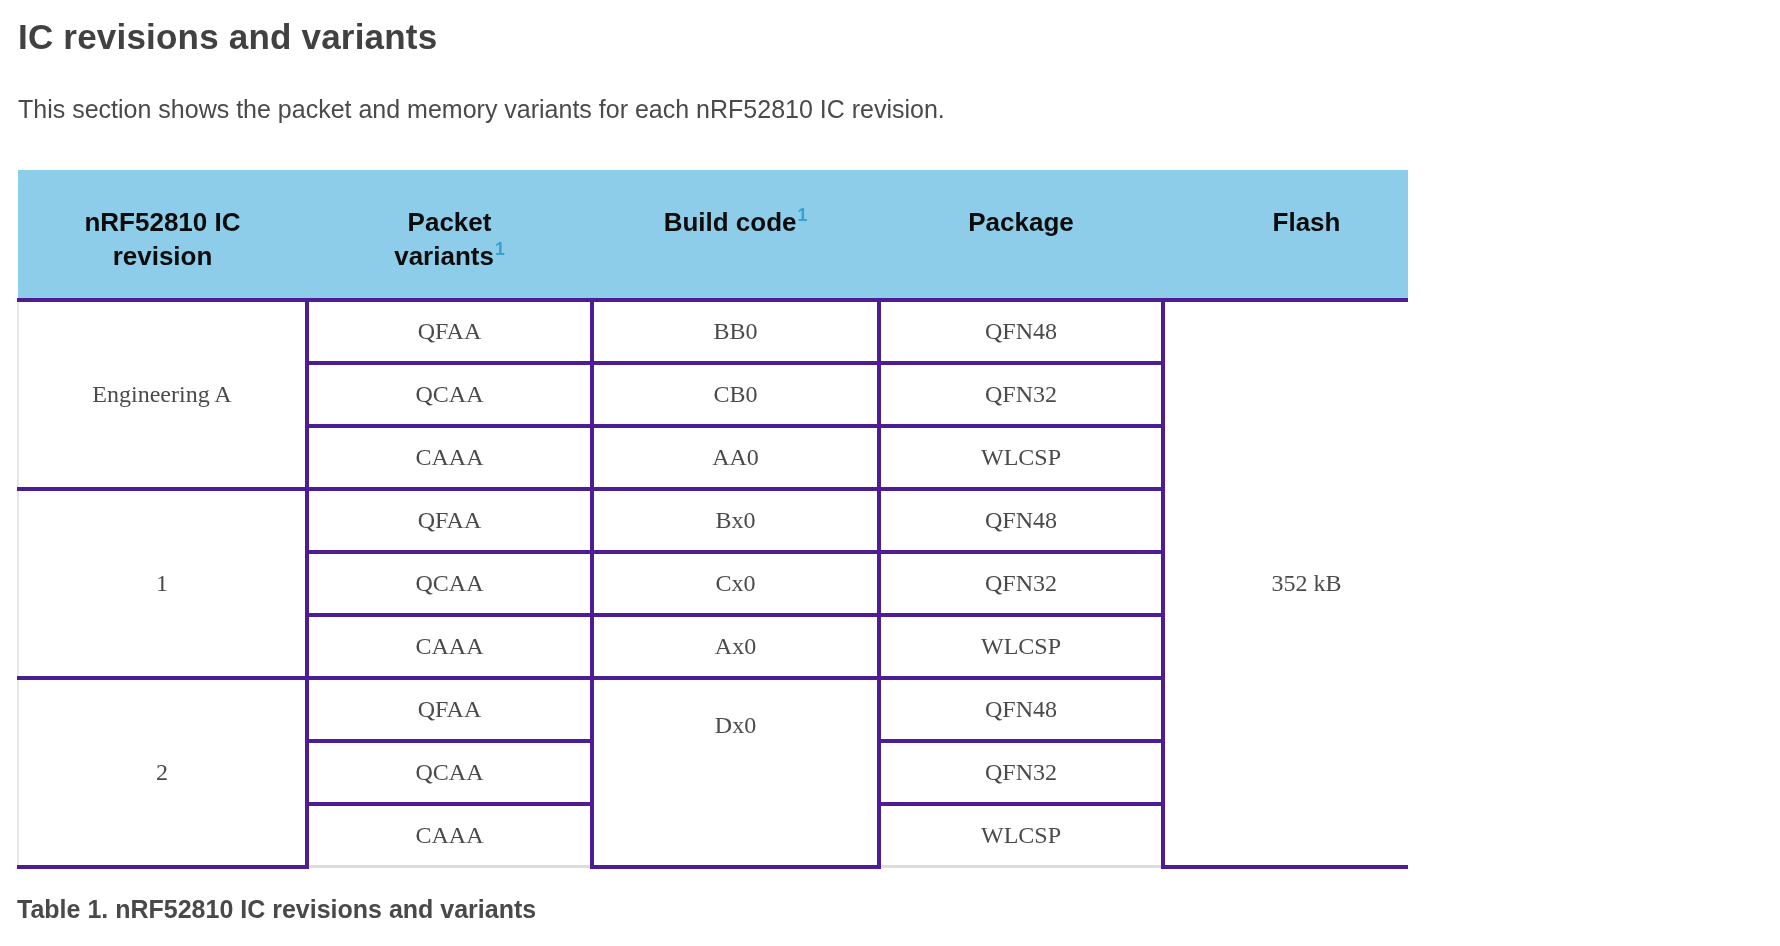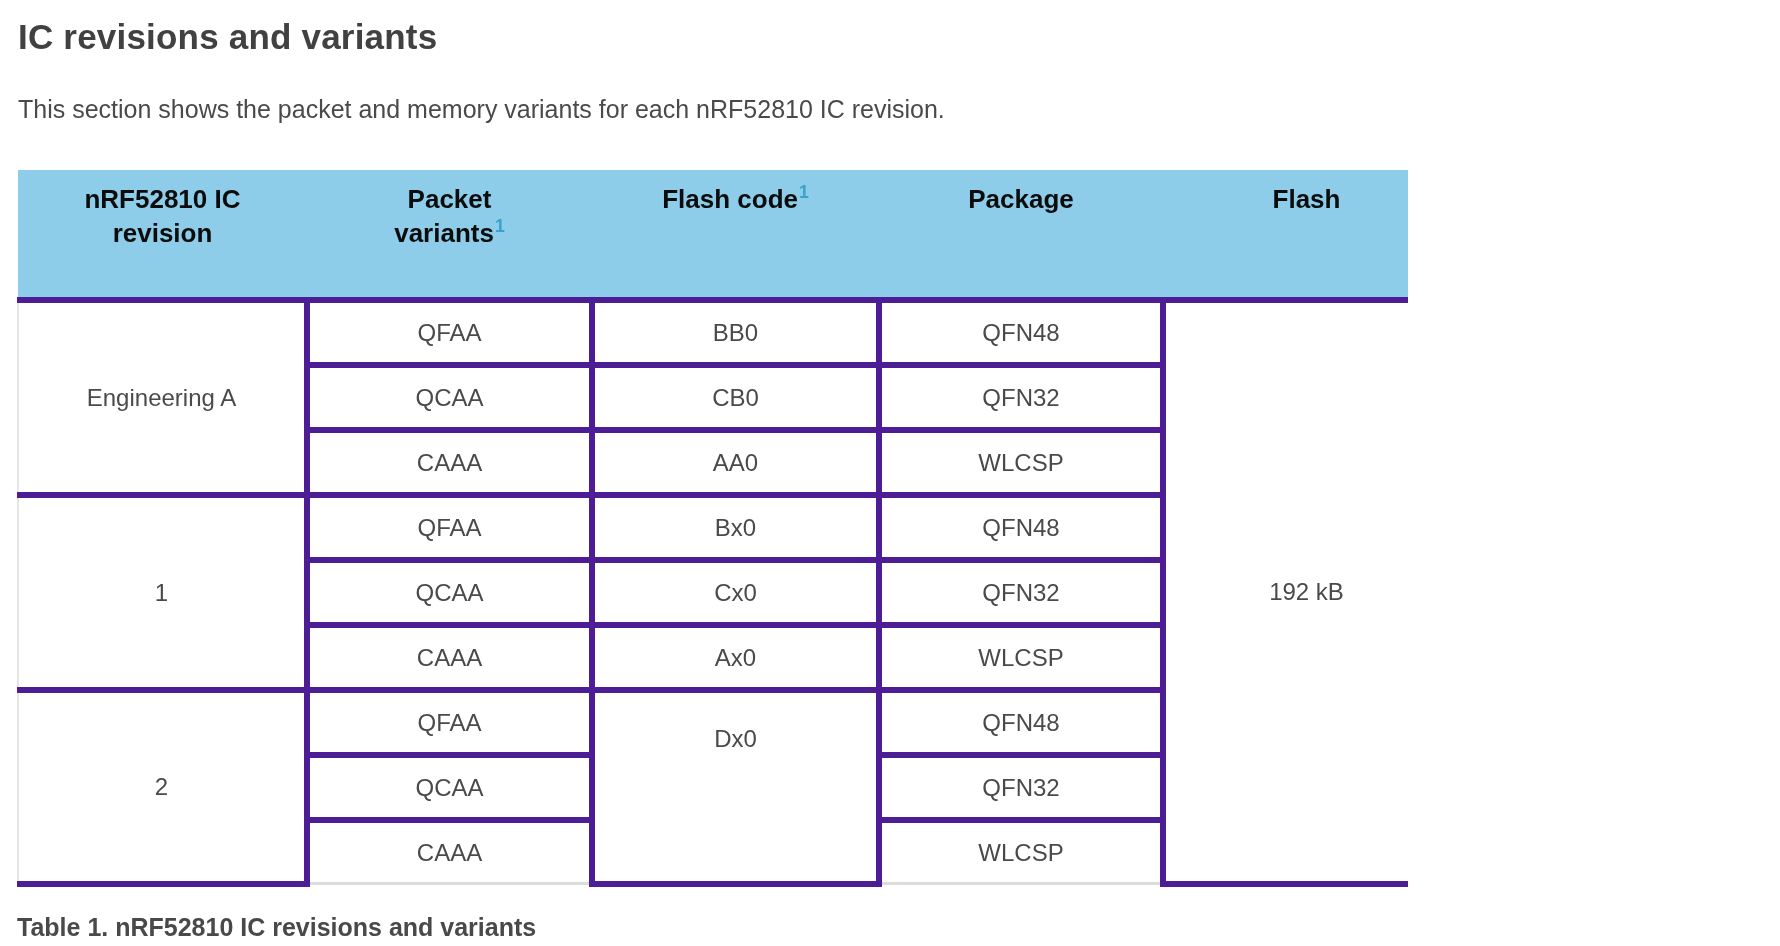--- a/index.html
+++ b/index.html
@@ -31,49 +31,50 @@
   table.ic-table {
     border-collapse: collapse;
     table-layout: fixed;
     width: 1747px;
     margin: 46px 0 0 17px;
   }
   table.ic-table thead th {
     background: #8DCDE9;
     height: 130px;
     vertical-align: top;
-    padding: 12px 6px 0 6px;
+    padding: 35px 6px 0 6px;
     box-sizing: border-box;
     text-align: center;
     font-size: 26px;
     font-weight: bold;
     line-height: 34px;
     color: #0c0c0c;
     border: none;
   }
   table.ic-table thead th sup {
     color: #3AA0CE;
     font-size: 0.68em;
     font-weight: bold;
     vertical-align: super;
     line-height: 0;
     margin-left: 1px;
     text-decoration: none;
     cursor: pointer;
   }
   table.ic-table tbody td {
-    border: 6px solid #4c1d95;
+    border: 4px solid #4c1d95;
     background: #ffffff;
     height: 59px;
     box-sizing: content-box;
     text-align: center;
     vertical-align: middle;
     font-size: 24px;
     color: #4a4a4a;
     padding: 0 4px;
+    font-family: Liberation Serif, serif;
   }
   table.ic-table tbody td.merged-top {
     vertical-align: top;
     padding-top: 32px;
   }
   table.ic-table tbody tr:last-child td {
     border-bottom: 3px solid #dcdcdc;
   }
   table.ic-table tbody td:first-child {
     border-left: 2px solid #e6e6e6;
@@ -114,40 +115,40 @@
       <tr>
         <th>
           <span>nRF52810 IC</span><br>
           <span>revision</span>
         </th>
         <th>
           <span>Packet</span><br>
           <span>variants</span><sup>1</sup>
         </th>
         <th>
-          <span>Flash code</span><sup>1</sup>
+          <span>Build code</span><sup>1</sup>
         </th>
         <th>
           <span>Package</span>
         </th>
         <th>
           <span>Flash</span>
         </th>
         <th>
           <span>RAM</span>
         </th>
       </tr>
     </thead>
     <tbody>
       <tr>
         <td rowspan="3">Engineering A</td>
         <td>QFAA</td>
         <td>BB0</td>
         <td>QFN48</td>
-        <td rowspan="9">192 kB</td>
+        <td rowspan="9">352 kB</td>
         <td rowspan="9">21 kB</td>
       </tr>
       <tr>
         <td>QCAA</td>
         <td>CB0</td>
         <td>QFN32</td>
       </tr>
       <tr>
         <td>CAAA</td>
         <td>AA0</td>

